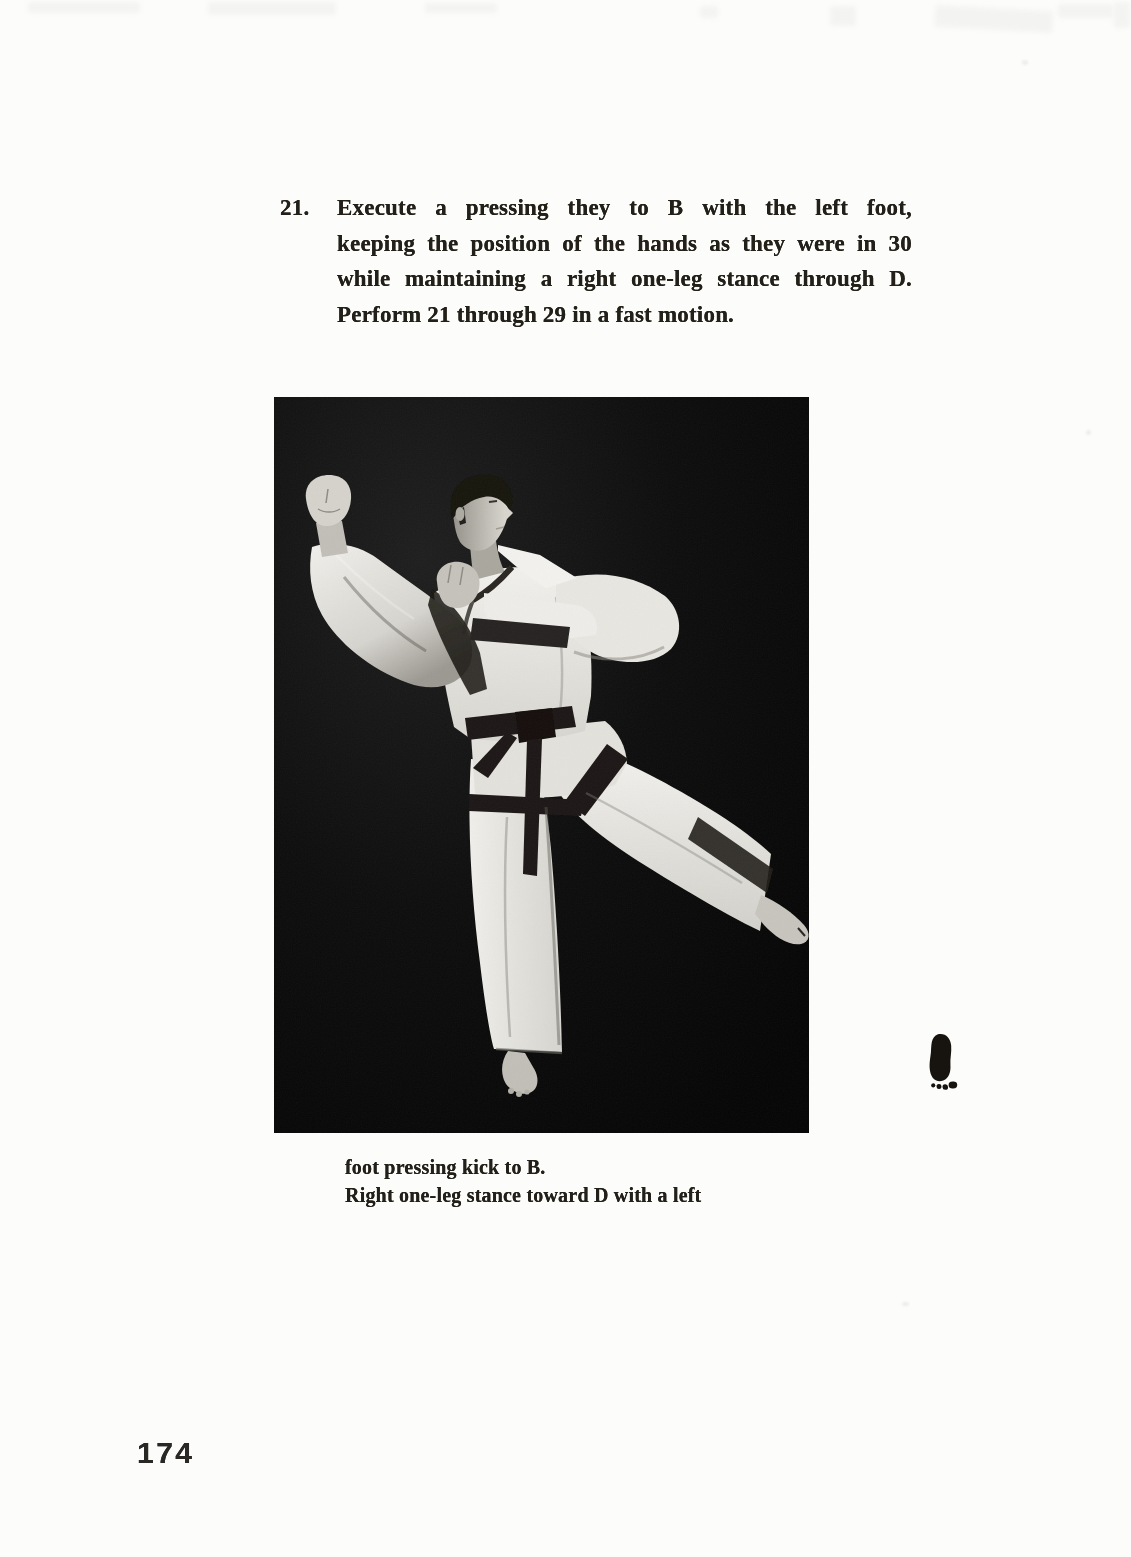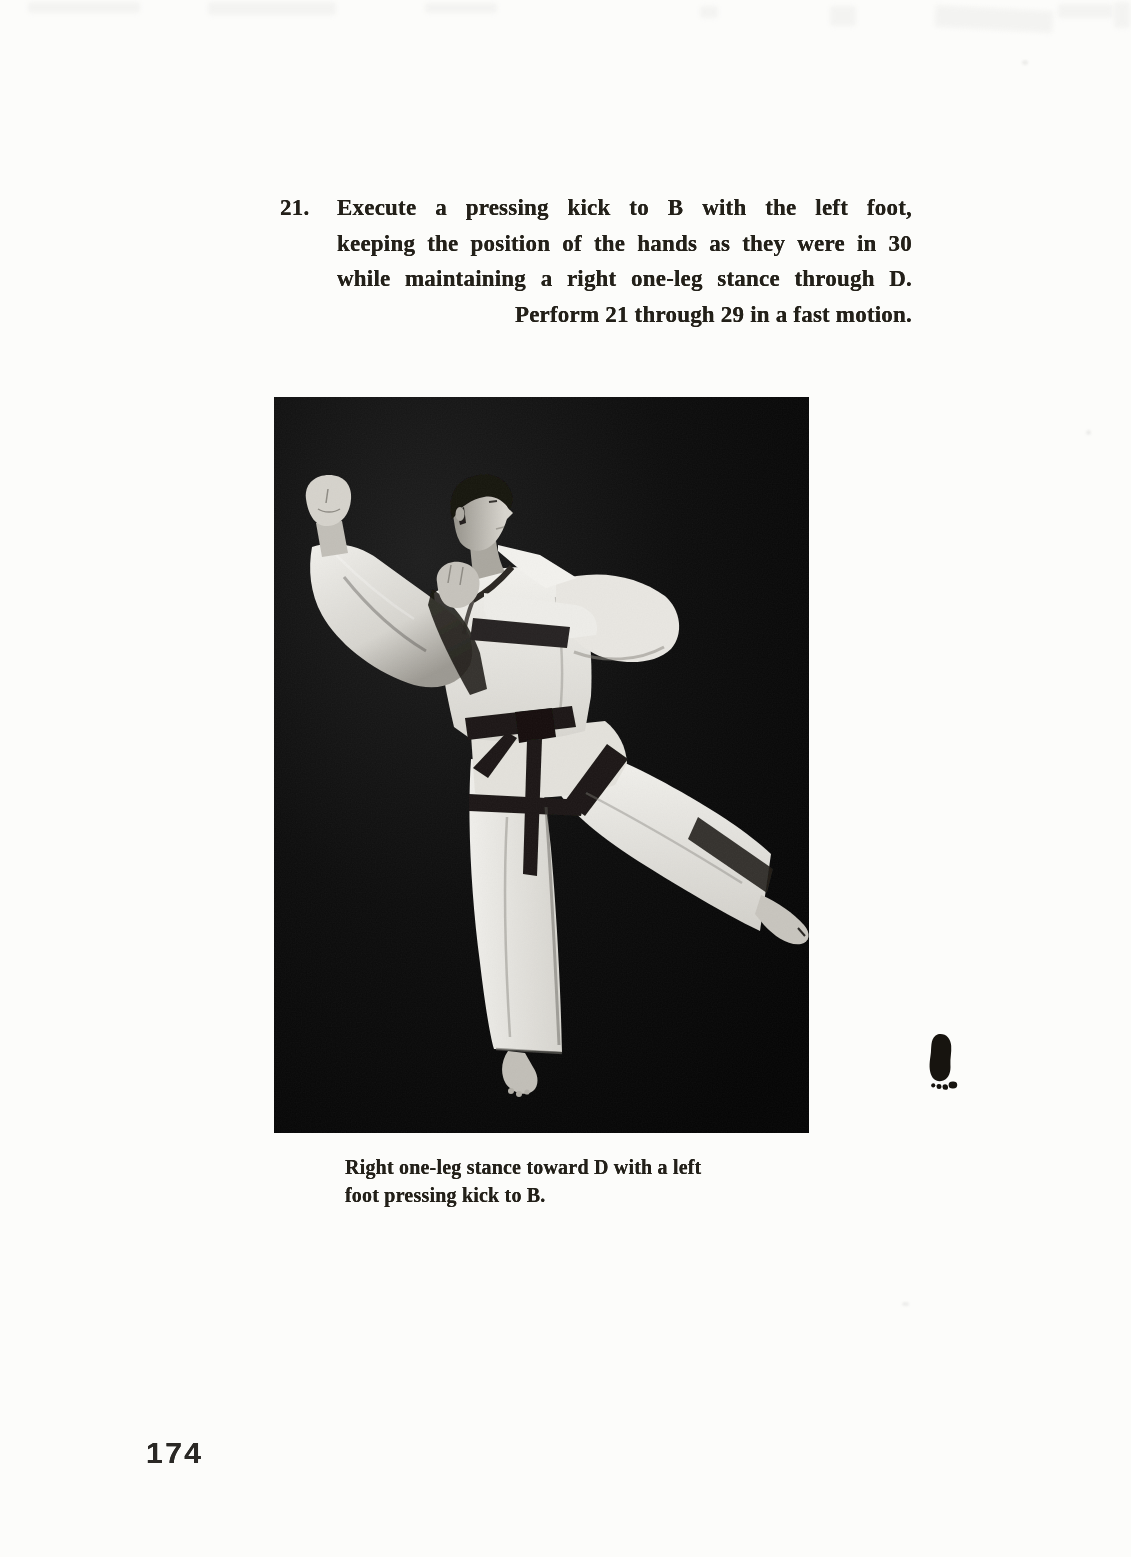--- a/index.html
+++ b/index.html
@@ -20,21 +20,21 @@
   
   .instruction{
     position:absolute;left:280px;top:190px;width:632px;
     display:flex;align-items:flex-start;
     font-weight:700;font-size:23px;line-height:35.5px;
     letter-spacing:.2px;
     text-shadow:0 0 .4px currentColor;
   }
   .instruction .num{width:57px;flex:0 0 57px;}
   .instruction .lines{width:575px;}
-  .iline{height:35.5px;overflow:hidden;text-align:right;}
+  .iline{height:35.5px;overflow:hidden;}
   .jline{text-align:justify;text-align-last:justify;}
   .jline::after{content:"";display:inline-block;width:100%;}
 
   
   .photo{
     position:absolute;left:274px;top:397px;width:535px;height:736px;
     background:var(--photo-bg,#0b0b0b);
   }
   .photo svg{display:block;width:100%;height:100%;}
   .c-belt{fill:var(--belt,#1b1815);}
@@ -48,21 +48,21 @@
     letter-spacing:.2px;
     text-shadow:0 0 .4px currentColor;
   }
 
   
   .footprint{position:absolute;left:921px;top:1033px;width:40px;height:60px;transform:rotate(-4deg);}
   .footprint svg{display:block;width:100%;height:100%;}
 
   
   .page-number{
-    position:absolute;left:146px;top:1436px;
+    position:absolute;left:137px;top:1436px;
     font-family:"Liberation Sans", sans-serif;
     font-weight:700;font-size:30px;letter-spacing:2.5px;
     color:#2a2825;
     text-shadow:0 0 .4px currentColor;
   }
 </style>
 </head>
 <body>
 
 <div class="page">
@@ -77,21 +77,21 @@
     <div class="artifact" style="left:1058px;top:4px;width:55px;height:14px;"></div>
     <div class="artifact" style="left:1114px;top:2px;width:16px;height:26px;"></div>
     <div class="speck" style="left:1022px;top:60px;width:6px;height:5px;"></div>
     <div class="speck" style="left:1086px;top:430px;width:5px;height:5px;"></div>
     <div class="speck" style="left:902px;top:1302px;width:7px;height:4px;"></div>
   </div>
 
   <div class="instruction">
     <div class="num">21.</div>
     <div class="lines">
-      <div class="iline jline">Execute a pressing kick to B with the left foot,</div>
+      <div class="iline jline">Execute a pressing they to B with the left foot,</div>
       <div class="iline jline">keeping the position of the hands as they were in 30</div>
       <div class="iline jline">while maintaining a right one-leg stance through D.</div>
       <div class="iline">Perform 21 through 29 in a fast motion.</div>
     </div>
   </div>
 
   <div class="photo">
     <svg viewBox="0 0 535 736" preserveAspectRatio="none" role="img">
       <defs>
         <radialGradient id="vig" cx="28%" cy="22%" r="95%">
@@ -191,22 +191,22 @@
         <path d="M233,420 C229,490 231,560 236,640" stroke="#78756e" stroke-width="2.5" opacity="0.4" fill="none"></path>
         <path d="M272,410 C277,480 281,560 285,648" stroke="#5a5852" stroke-width="3" opacity="0.45" fill="none"></path>
         <path d="M312,396 C362,422 420,456 468,486" stroke="#82807a" stroke-width="2.5" opacity="0.4" fill="none"></path>
       </g>
 
       <rect x="0" y="0" width="535" height="736" filter="url(#grain)" opacity="0.05"></rect>
     </svg>
   </div>
 
   <div class="caption">
+    <div>foot pressing kick to B.</div>
     <div>Right one-leg stance toward D with a left</div>
-    <div>foot pressing kick to B.</div>
   </div>
 
   <div class="footprint">
     <svg viewBox="0 0 36 58">
       <path fill="#17140f" d="M17,1 C24,0 29,5 29,13 C29,20 27,25 27,31 C27,38 25,44 19,46 C13,48 8,44 7,37 C6,30 8,24 9,18 C10,11 10,3 17,1 Z"></path>
       <circle cx="9" cy="50" r="2" fill="#17140f"></circle>
       <circle cx="14.5" cy="51.5" r="2.4" fill="#17140f"></circle>
       <circle cx="20.5" cy="52.5" r="2.7" fill="#17140f"></circle>
       <ellipse cx="28" cy="51" rx="4.2" ry="3.4" fill="#17140f"></ellipse>
     </svg>

